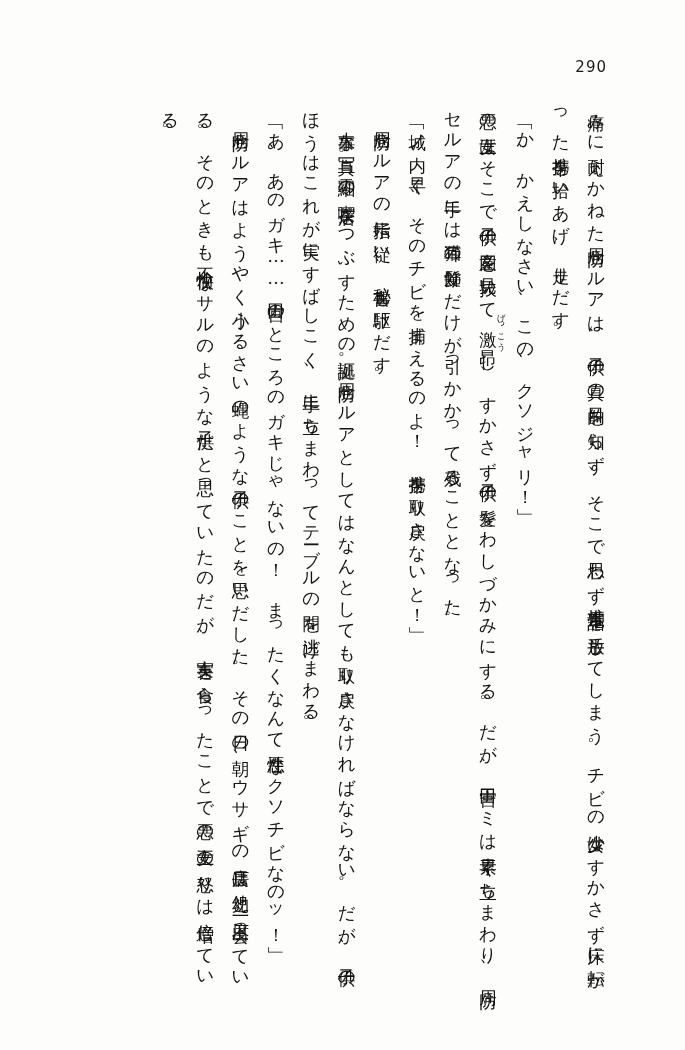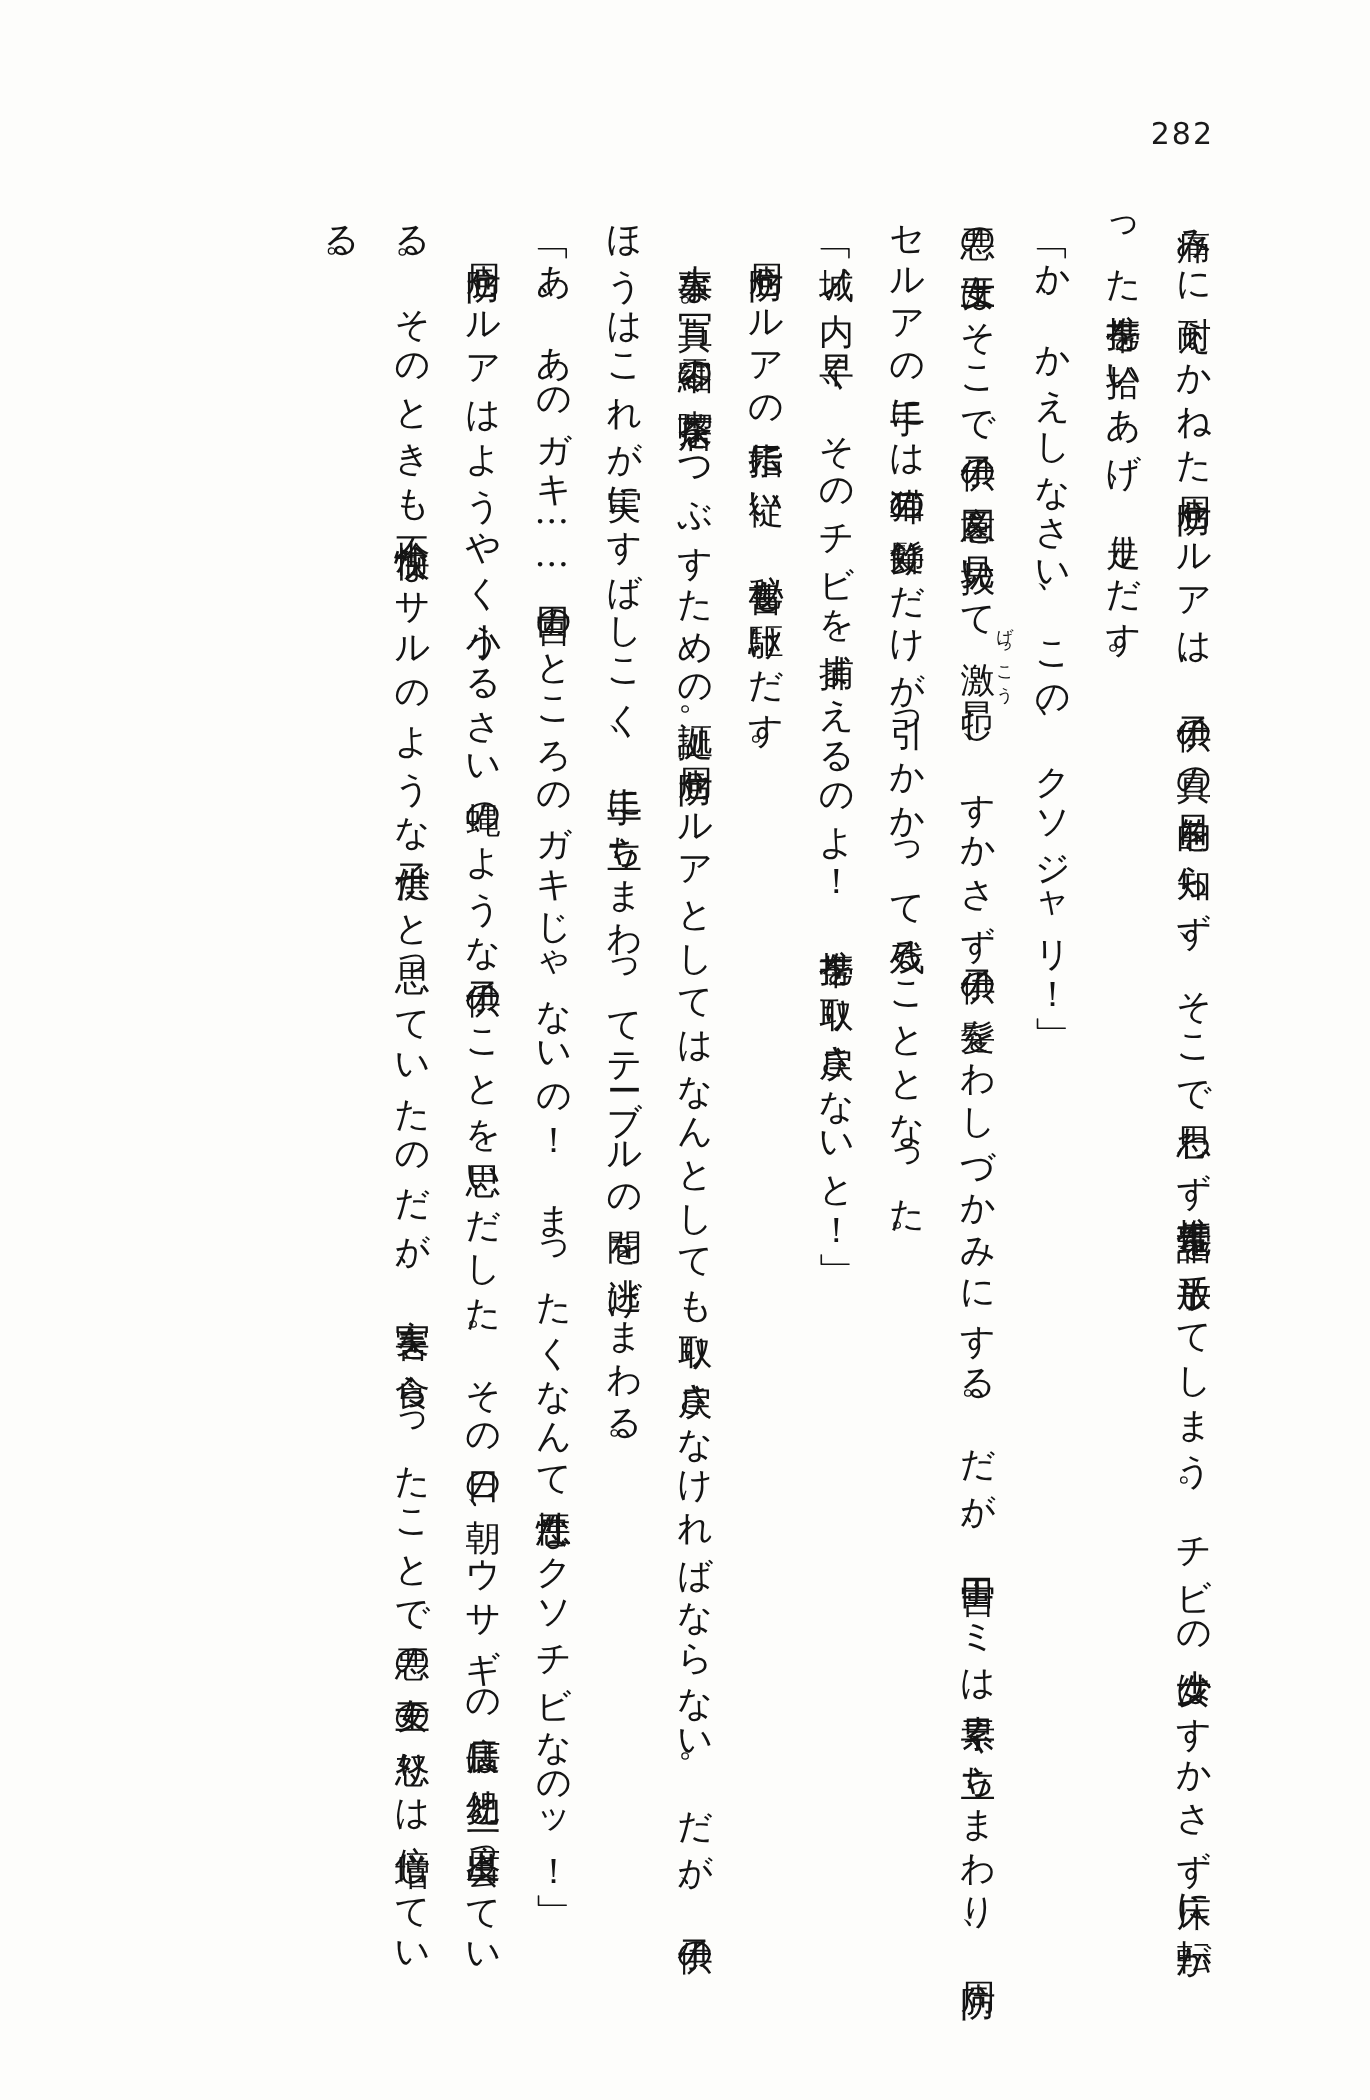--- a/index.html
+++ b/index.html
@@ -64,21 +64,21 @@
     font-size: 8.5px;
     letter-spacing: 0;
     line-height: 1;
   }
 </style>
 </head>
 <body>
 
 <div id="page">
 
-  <div id="page-number">282</div>
+  <div id="page-number">290</div>
 
   <div id="text-block">
     <p class="noindent">痛みに耐えかねた周防セルアは、子供の真の目的を知らず、そこで思わず携帯電話を手放してしまう。チビの少女はすかさず床に転がった携帯を拾いあげ、走りだす。</p>
     <p>「か、かえしなさい、この、クソジャリ！」</p>
     <p class="noindent">悪の女王はそこで子供の意図を見抜いて<ruby>激昂<rt>げっこう</rt></ruby>し、すかさず子供の髪をわしづかみにする。だが、田宮エミは素早く立ちまわり、周防セルアの手には猫耳の髪飾りだけが引っかかって残ることとなった。</p>
     <p>「城ノ内、早く、そのチビを捕まえるのよ！　携帯を取り戻さないと！」</p>
     <p>周防セルアの指示に従い、秘書も駆けだす。</p>
     <p>大事な写真。零細の喫茶店をつぶすための証拠。周防セルアとしてはなんとしても取り戻さなければならない。だが、子供のほうはこれが実にすばしこく、上手に立ちまわってテーブルの間を逃げまわる。</p>
     <p>「あ、あのガキ……田宮のところのガキじゃないの！　まったくなんて性悪なクソチビなのッ！」</p>
     <p>周防セルアはようやく小うるさい蝿のような子供のことを思いだした。その日の朝、ウサギの店長は幼児と一度出会っている。そのときも不愉快なサルのような子供だと思っていたのだが、実害を食らったことで悪の女王の怒りは倍増している。</p>

